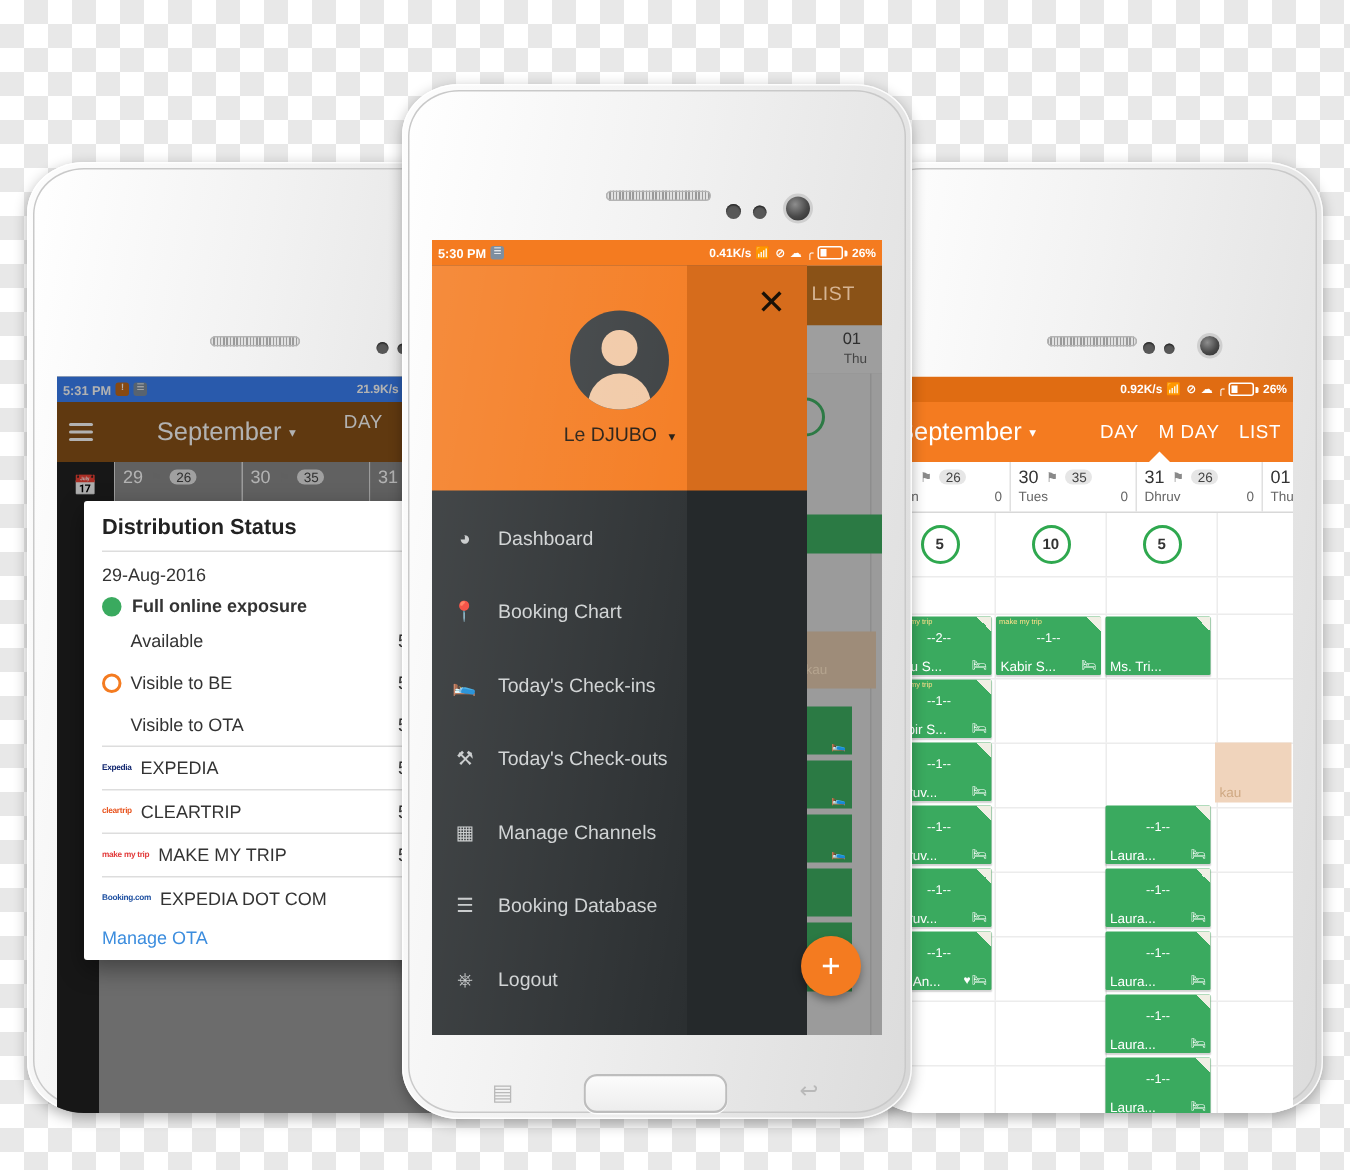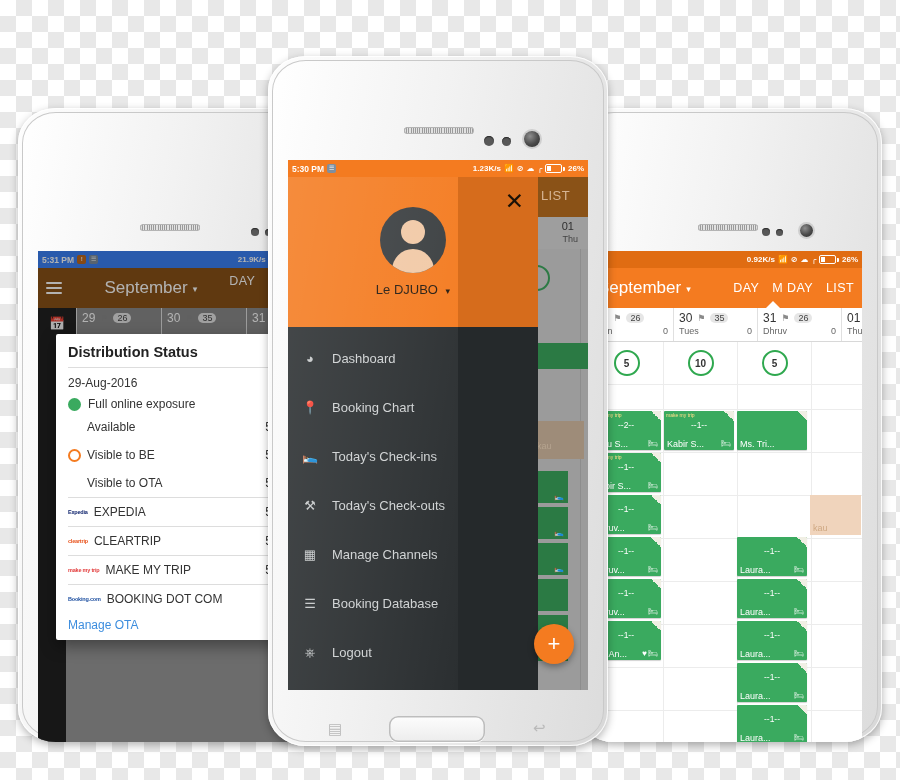--- a/index.html
+++ b/index.html
@@ -77,21 +77,21 @@
   .fab{position:absolute;width:40px;height:40px;border-radius:50%;background:#f47b20;
     color:#fff;display:flex;align-items:center;justify-content:center;font-size:22px;font-weight:300;
     box-shadow:0 3px 6px rgba(0,0,0,.35);}
 
   
   .scrim{position:absolute;inset:0;background:rgba(0,0,0,.45);}
   .dialog{position:absolute;background:#fff;border-radius:2px;box-shadow:0 6px 16px rgba(0,0,0,.4);
     padding:10px 12px 8px;}
   .dlg-title{font-size:14.5px;font-weight:bold;color:#222;padding-bottom:7px;border-bottom:1px solid #ddd;}
   .dlg-sub{font-size:12px;color:#333;margin-top:8px;}
-  .dlg-exp{display:flex;align-items:center;gap:7px;font-size:12px;color:#333;margin-top:7px;}
+  .dlg-exp{display:flex;align-items:center;gap:7px;font-size:12px;color:#333;margin-top:7px;font-weight:bold;}
   .dot{width:13px;height:13px;border-radius:50%;background:#3aaa5f;display:inline-block;}
   .ring-o{width:13px;height:13px;border-radius:50%;border:2px solid #f47b20;display:inline-block;box-sizing:border-box;}
   .drowi{display:flex;align-items:center;font-size:12px;color:#333;padding:7px 0;}
   .drowi .lbl{display:flex;align-items:center;gap:6px;}
   .drowi .val{margin-left:auto;padding-right:34px;}
   .sep{border-top:1px solid #ddd;}
   .otalogo{font-size:5.5px;font-weight:bold;letter-spacing:-.2px;white-space:nowrap;}
   .dlg-actions{display:flex;justify-content:space-between;gap:26px;margin-top:5px;font-size:12px;}
   .lnk-blue{color:#3c8dde;}
   .lnk-red{color:#e03b2f;}
@@ -239,21 +239,21 @@
           <span class="otalogo" style="color:#e23a3a;">make my trip</span>
           <span>MAKE MY TRIP</span>
         </span>
         <span class="val">5</span>
       </div>
 
       <div class="sep"></div>
       <div class="drowi">
         <span class="lbl">
           <span class="otalogo" style="color:#1d4fa0;">Booking.com</span>
-          <span>BOOKING DOT COM</span>
+          <span>EXPEDIA DOT COM</span>
         </span>
         <span class="val" style="padding-right:8px;">5</span>
       </div>
 
       <div class="dlg-actions">
         <span class="lnk-blue">Manage OTA</span>
         <span class="lnk-red">Close</span>
       </div>
 
     </div>
@@ -542,21 +542,21 @@
       <div style="position:absolute;left:232px;top:330px;width:48px;height:32px;background:#2b7a44;"></div>
       <div style="position:absolute;left:232px;top:366px;width:48px;height:46px;background:#2b7a44;"></div>
     </div>
 
     <div class="statusbar" style="background:#f47b20;z-index:5;">
       <div class="sb-left">
         <span>5:30 PM</span>
         <span class="sb-chip" style="background:#7e8fa0;">☰</span>
       </div>
       <div class="sb-right">
-        <span>1.23K/s</span>
+        <span>0.41K/s</span>
         <span>📶</span>
         <span>⊘</span>
         <span>☁</span>
         <span>╭</span>
         <span class="batt">
             <i></i>
             <b></b>
           </span>
         <span>26%</span>
       </div>

